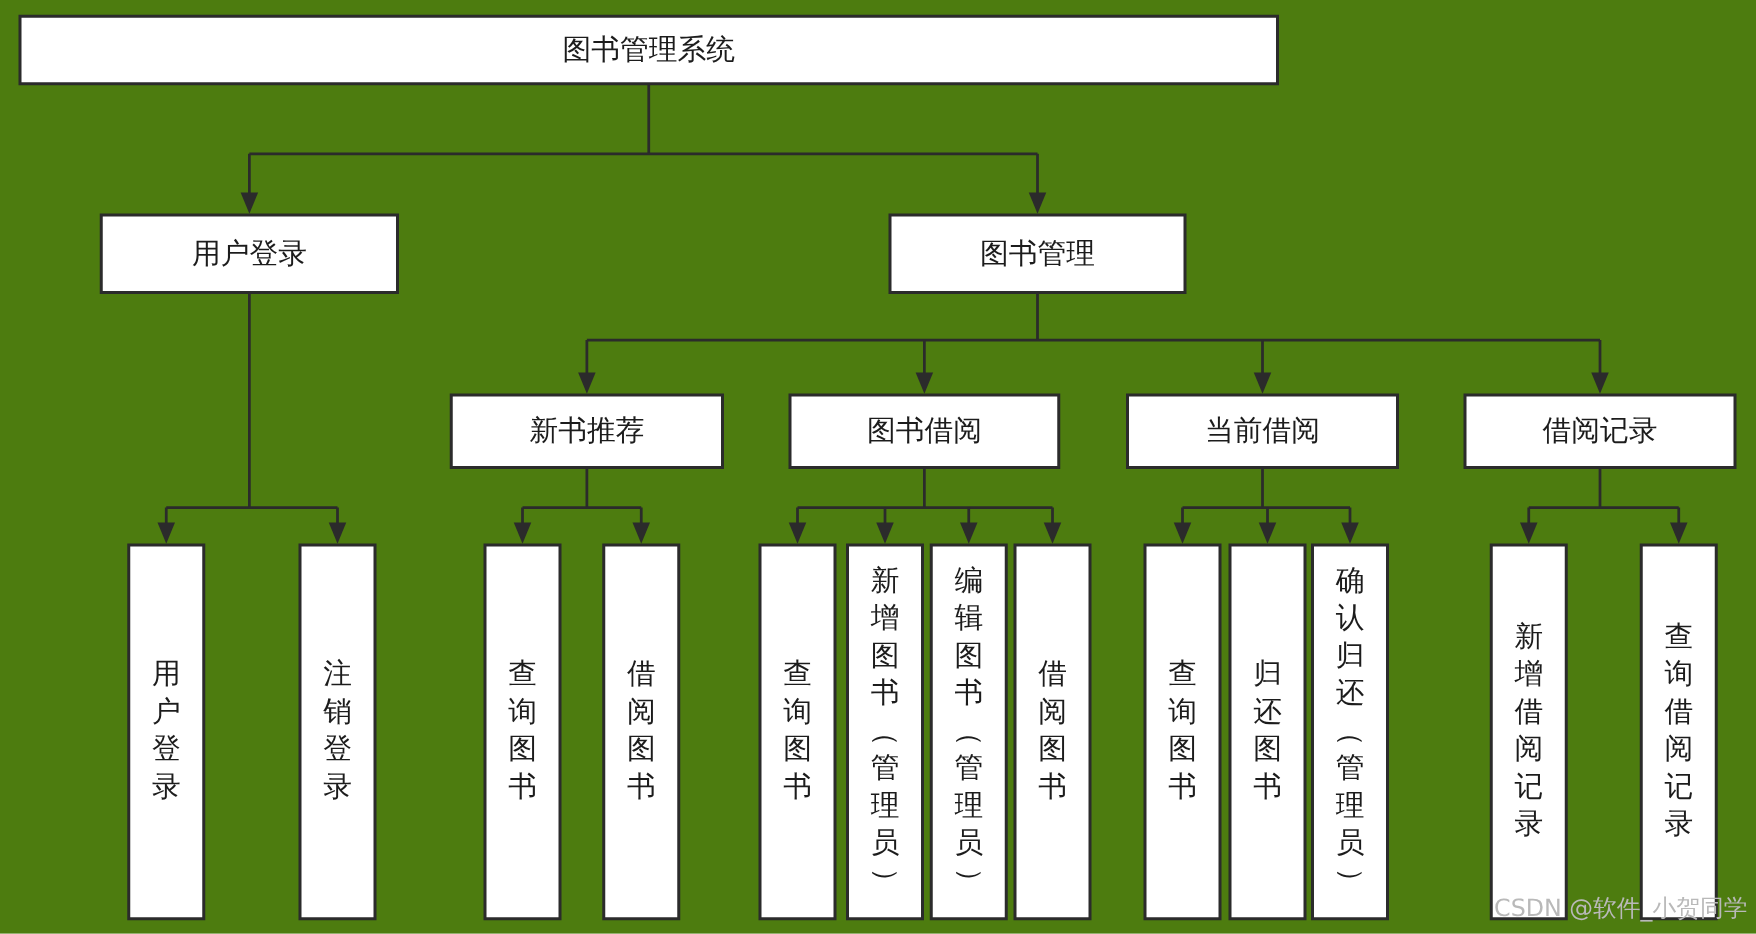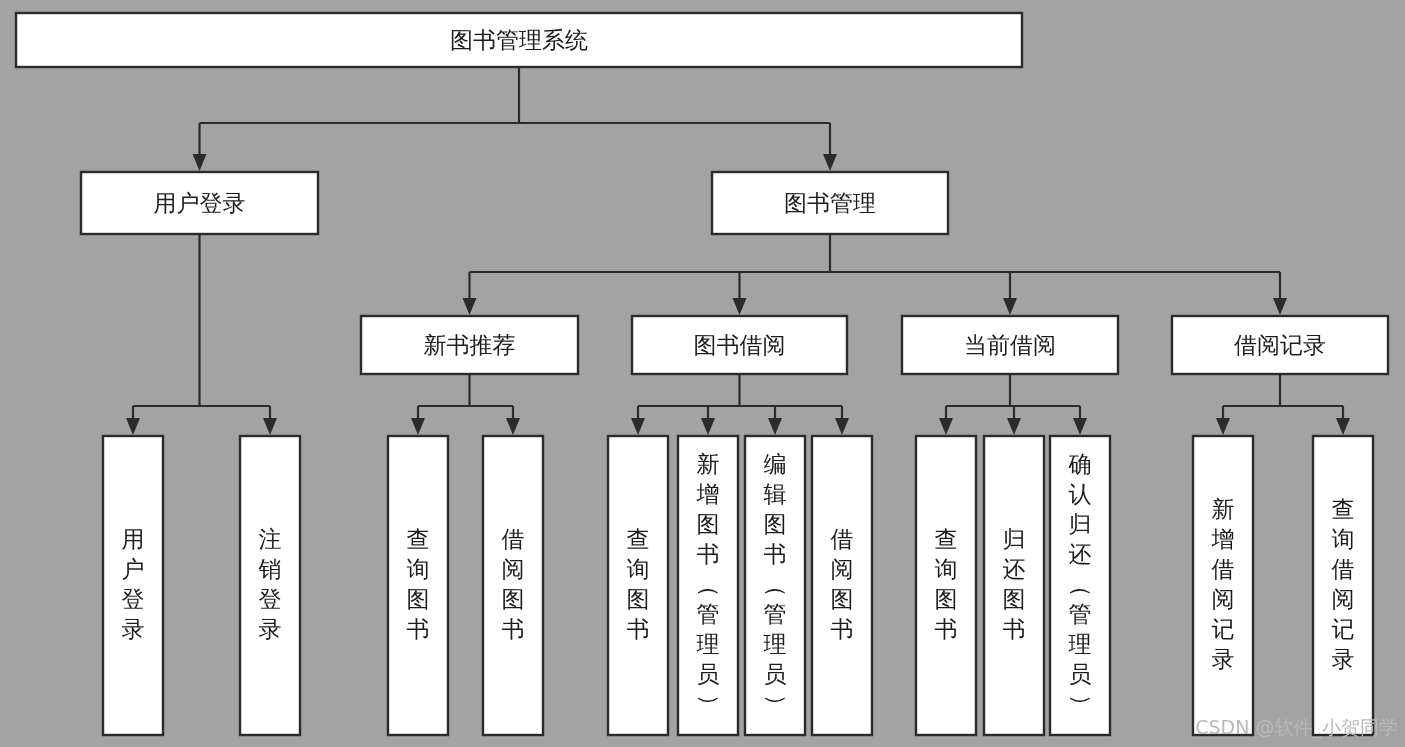--- a/index.html
+++ b/index.html
@@ -10,21 +10,21 @@
   body {
     width: 1405px;
     height: 747px;
     overflow: hidden;
     font-family: "DejaVu Sans", "Liberation Sans", sans-serif;
   }
   #diagram-root {
     position: relative;
     width: 1405px;
     height: 747px;
-    background: #a3a3a3;
+    background: #4d7c0f;
   }
   svg.diagram-canvas {
     position: absolute;
     left: 0;
     top: 0;
     width: 1405px;
     height: 747px;
     display: block;
   }
   .node-box {

